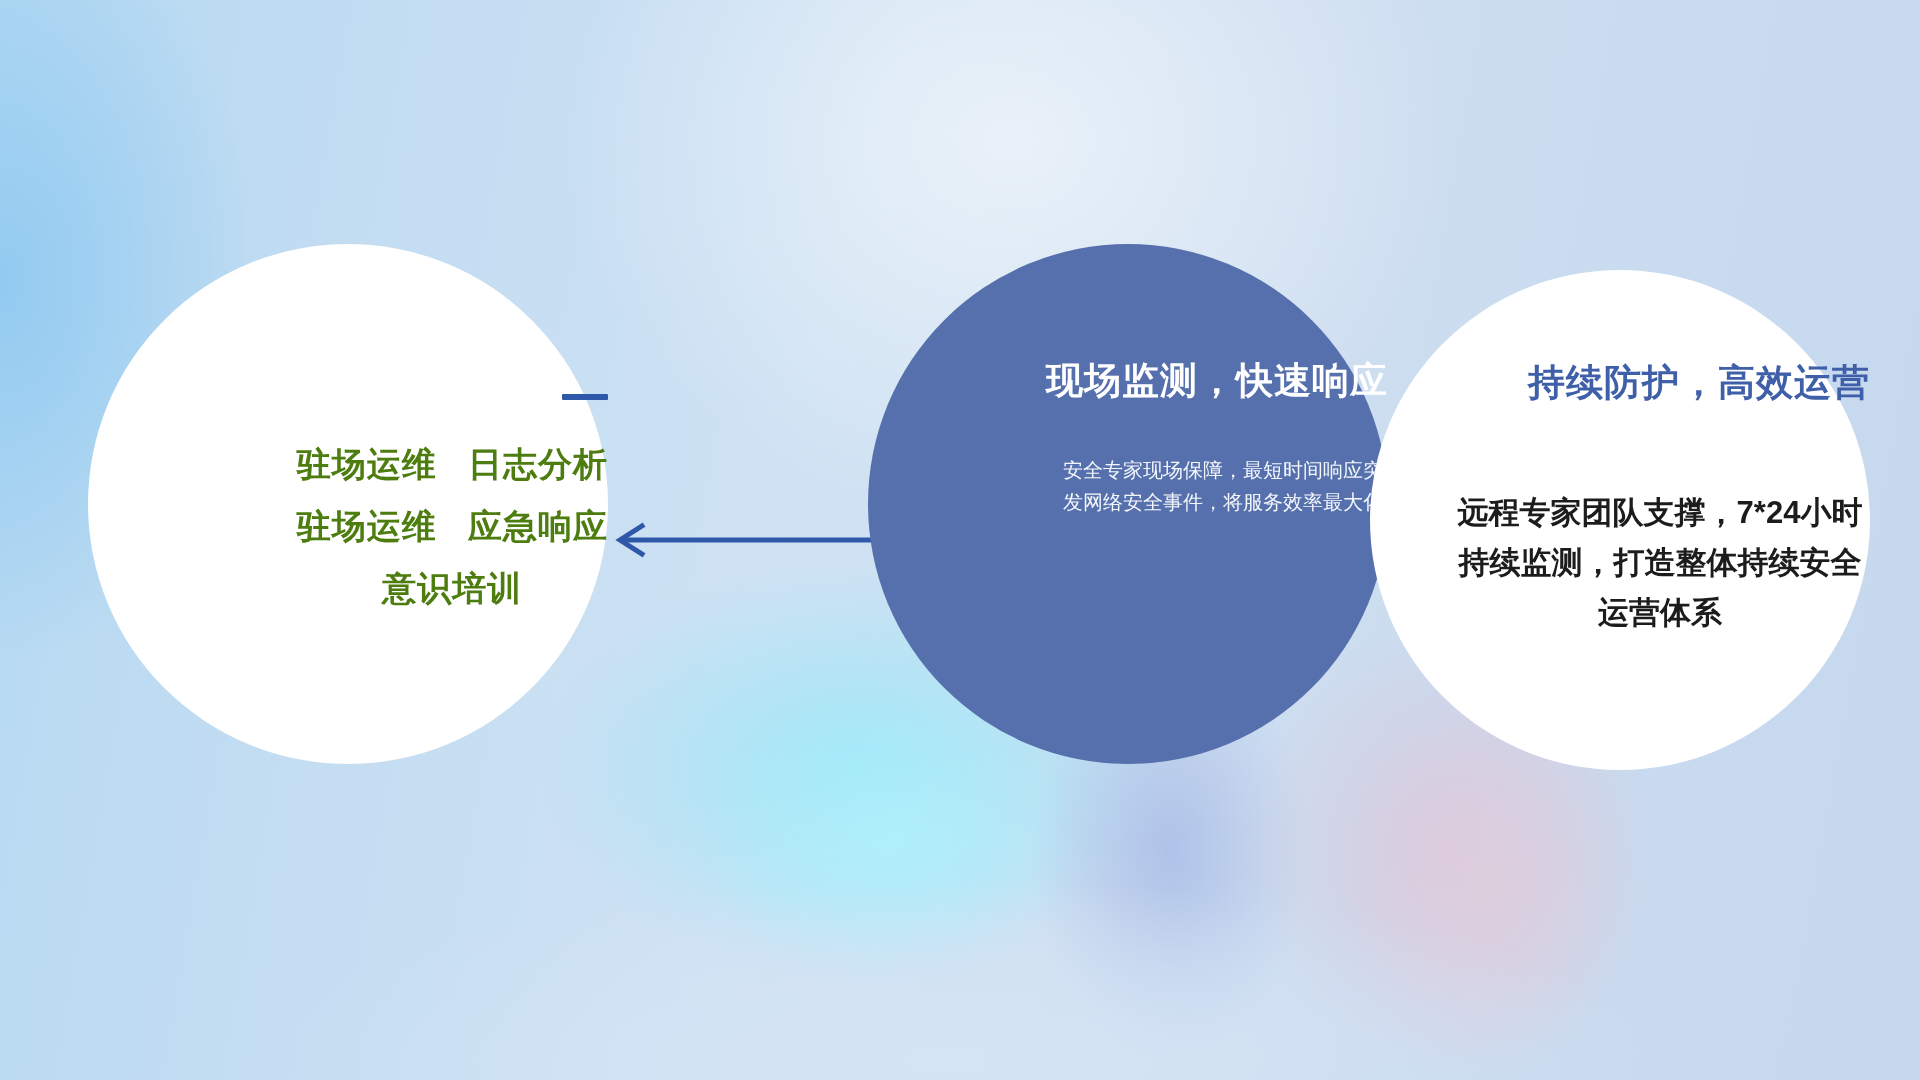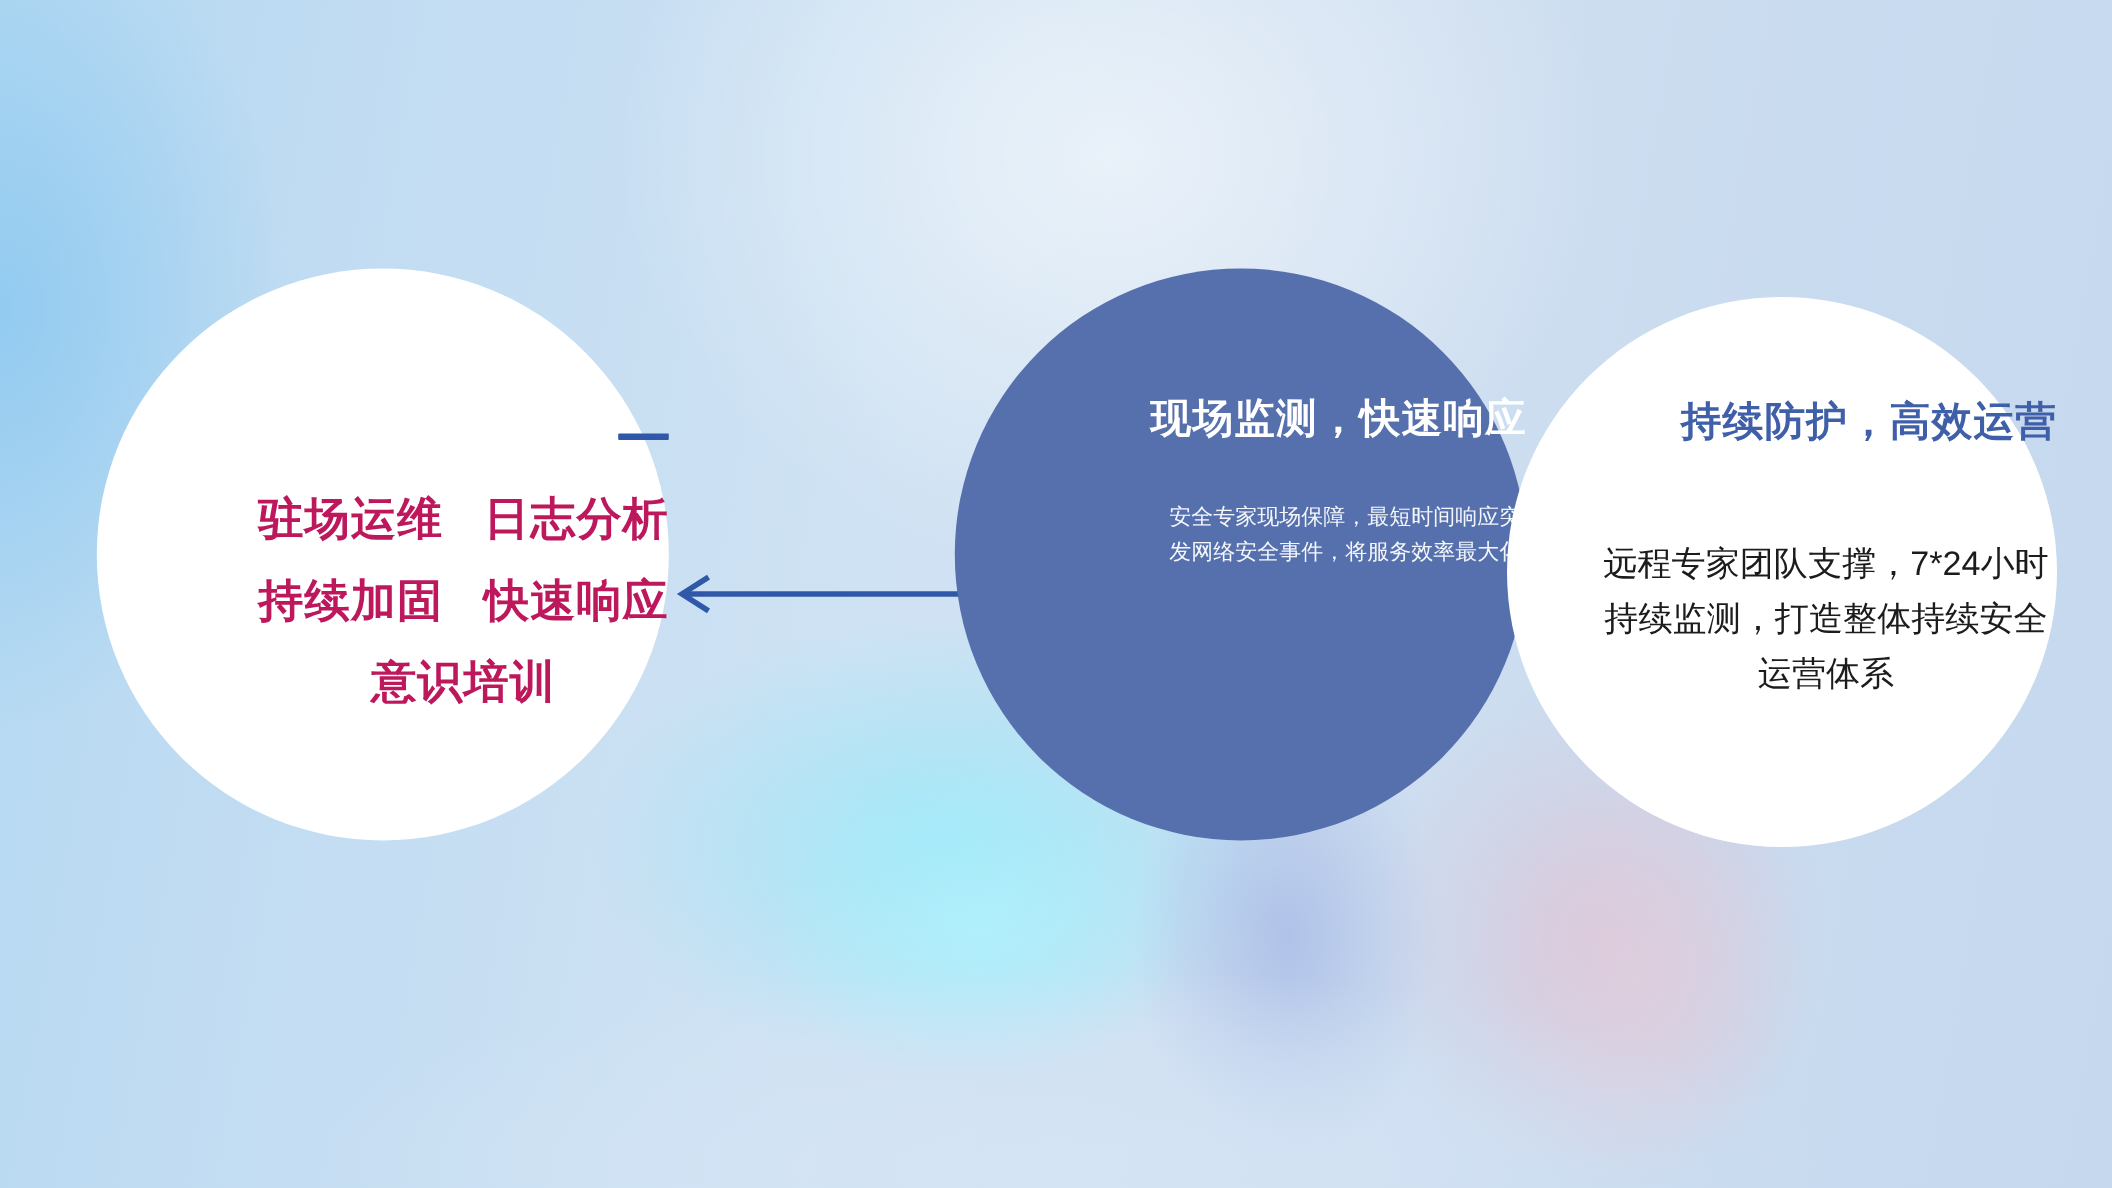--- a/index.html
+++ b/index.html
@@ -82,22 +82,22 @@
   }
   #left-dash {
     width:46px; height:6px;
     background:#2f58a8;
     border-radius:1px;
     margin-top:150px;
   }
   #left-keywords {
     margin-top:34px;
     text-align:center;
-    color:#be185d;
-    font-size:41px;
+    color:#4d7c0f;
+    font-size:34px;
     font-weight:bold;
     line-height:1.82;
     letter-spacing:1px;
   }
   #left-keywords .kw-row { white-space:pre; }
 
   
   #circle-middle {
     left:868px; top:244px;
     width:520px; height:520px;
@@ -138,21 +138,21 @@
     letter-spacing:1px;
     white-space:nowrap;
   }
   #circle-right .c-body {
     margin-top:48px;
     width:420px;
     text-align:center;
     font-size:31px;
     line-height:1.62;
     color:#1c1c1c;
-    font-weight:400;
+    font-weight:700;
   }
 
   
   #arrow {
     position:absolute;
     left:600px; top:522px;
     width:300px; height:36px;
     z-index:2;
   }
 </style>
@@ -172,21 +172,21 @@
 
   <svg id="arrow" viewBox="0 0 300 36">
     <line x1="298" y1="18" x2="22" y2="18" stroke="#2f58a8" stroke-width="5"></line>
     <polyline points="42,4 20,18 42,32" fill="none" stroke="#2f58a8" stroke-width="5" stroke-linecap="square" stroke-linejoin="miter"></polyline>
   </svg>
 
   <div class="circle" id="circle-left">
     <div id="left-dash"></div>
     <div id="left-keywords">
       <div class="kw-row">驻场运维   日志分析</div>
-      <div class="kw-row">持续加固   快速响应</div>
+      <div class="kw-row">驻场运维   应急响应</div>
       <div class="kw-row">意识培训</div>
     </div>
   </div>
 
   <div class="circle" id="circle-middle">
     <div class="c-title">现场监测，快速响应</div>
     <div class="c-body">安全专家现场保障，最短时间响应突发网络安全事件，将服务效率最大化</div>
   </div>
 
   <div class="circle" id="circle-right">

